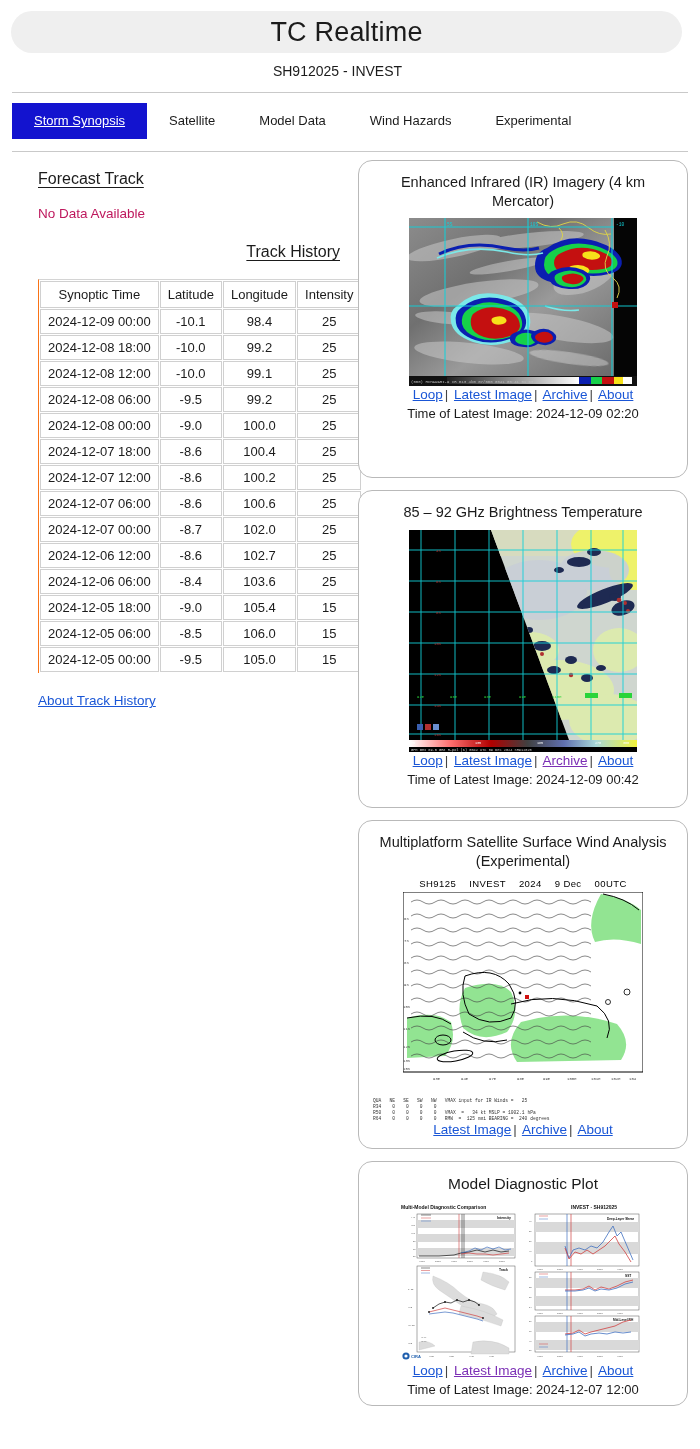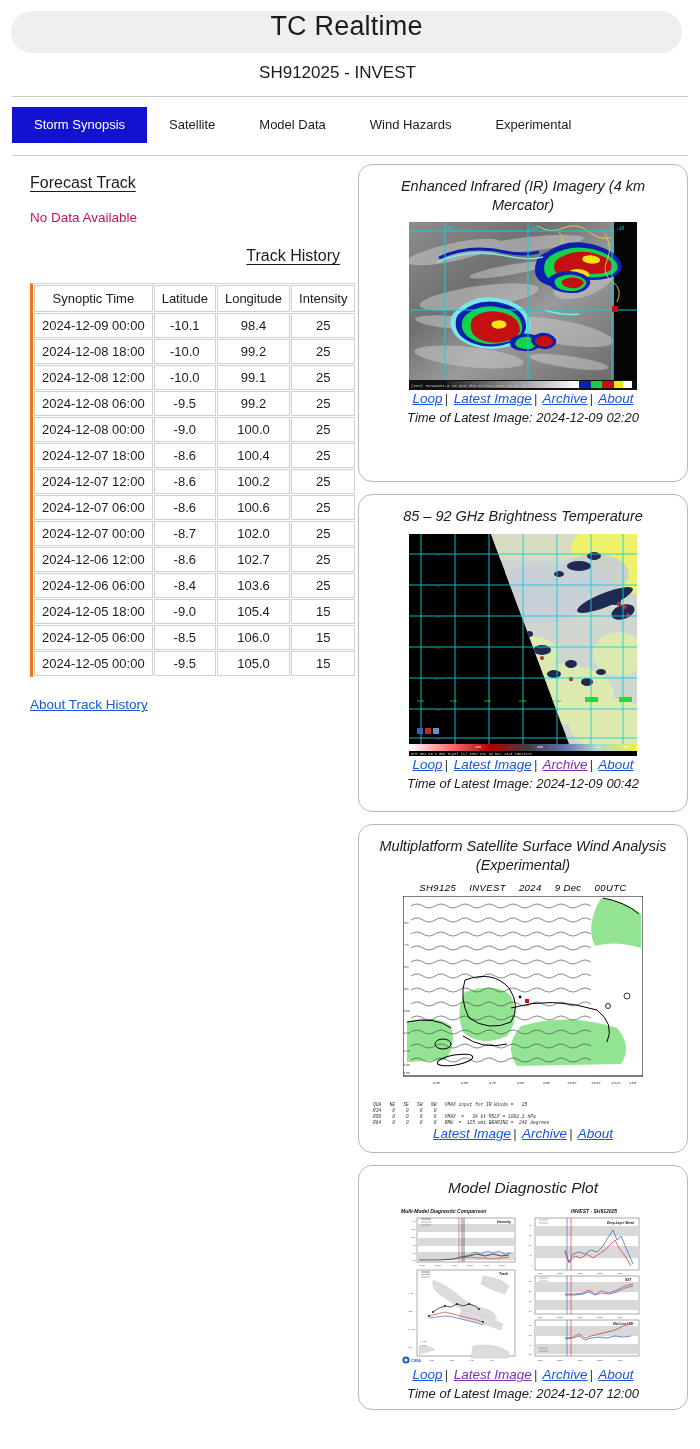--- a/index.html
+++ b/index.html
@@ -11,28 +11,28 @@
     color: #202020;
   }
   body { width: 700px; height: 1449px; position: relative; overflow: hidden; }
 
   
   .app-title-pill {
     margin: 11px 18px 0 11px;
     background: #efefef;
     border-radius: 22px;
     height: 42px;
-    display: flex; justify-content: center;
+    display: flex; align-items: center; justify-content: center;
   }
   .app-title-pill .t {
     font-size: 27px; font-weight: 400; color: #1b1b1b; letter-spacing: .2px;
   }
   .storm-id {
     text-align: center;
-    font-size: 17px;
+    font-size: 14px;
     color: #1b1b1b;
     margin-top: 10px;
     padding-right: 25px;
   }
   .hdr-rule {
     border-top: 1px solid #c9c9c9;
     margin: 13px 12px 0 12px;
   }
 
   
@@ -45,53 +45,54 @@
     padding: 11px 22px;
     color: #1b1b1b;
     cursor: pointer;
     white-space: nowrap;
     line-height: 1.1;
   }
   .tab.active {
     background: #1313cf;
     color: #ffffff;
     font-weight: 400;
+    text-decoration: underline;
   }
   .tabs-rule {
     border-top: 1px solid #c9c9c9;
     margin: 12px 12px 0 12px;
   }
 
   
   .content {
     display: flex;
     align-items: flex-start;
     padding: 0;
   }
-  .col-left { width: 352px; padding: 18px 12px 0 30px; }
+  .col-left { width: 352px; padding: 18px 12px 0 38px; }
   .col-right { width: 348px; padding: 8px 12px 0 6px; }
 
   h2.sect {
     font-size: 16px;
     font-weight: 400;
     text-decoration: underline;
     text-underline-offset: 3px;
     margin: 0 0 18px 0;
     color: #1b1b1b;
   }
   h2.sect.second { margin-top: 22px; text-align: right; }
   .nodata { font-size: 13.5px; color: #be185d; margin: 0; }
 
   
   table.track {
     border-collapse: separate;
     border-spacing: 1px;
     margin-top: 0;
     font-size: 13px;
-    border-left: 3px solid #f97316;
+    border-left: 1px solid #f97316;
     border-top: 1px solid #d4d4d4;
   }
   table.track th, table.track td {
     border: 1px solid #d0d0d0;
     padding: 4px 7px;
     text-align: center;
     font-weight: 400;
     color: #1b1b1b;
     white-space: nowrap;
   }
@@ -108,21 +109,20 @@
   .about-track { display: inline-block; margin-top: 20px; }
 
   
   .card {
     border: 1px solid #b9b9b9;
     border-radius: 14px;
     background: #fff;
     margin-bottom: 12px;
     padding: 10px 8px 8px 8px;
     text-align: center;
-    font-style: italic;
   }
   .card-title {
     font-size: 14.5px;
     color: #1b1b1b;
     line-height: 1.28;
     margin: 2px 10px 8px 10px;
   }
   .card-title.big { font-size: 15.5px; }
   .links-row { font-size: 13.5px; color: #333; line-height: 1.4; }
   .links-row .sep { color: #444; padding: 0 2px; }

